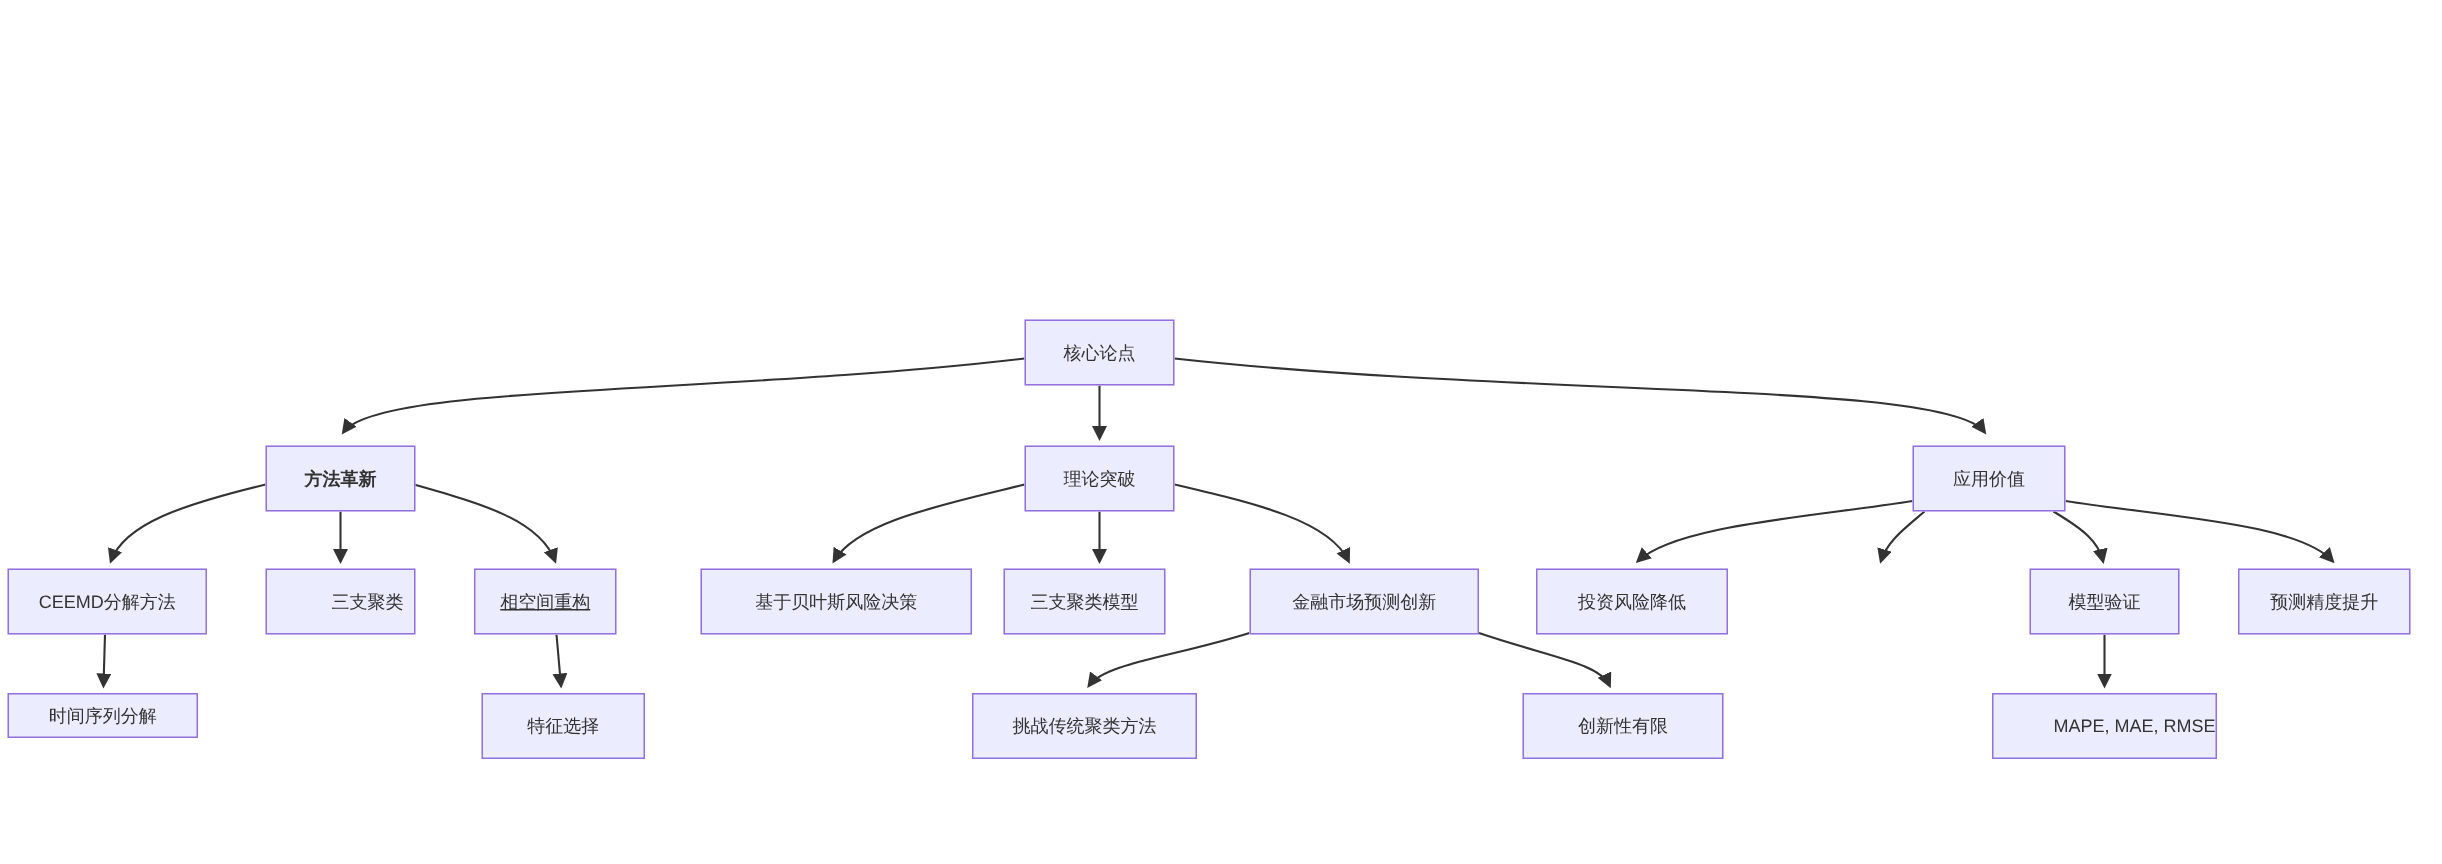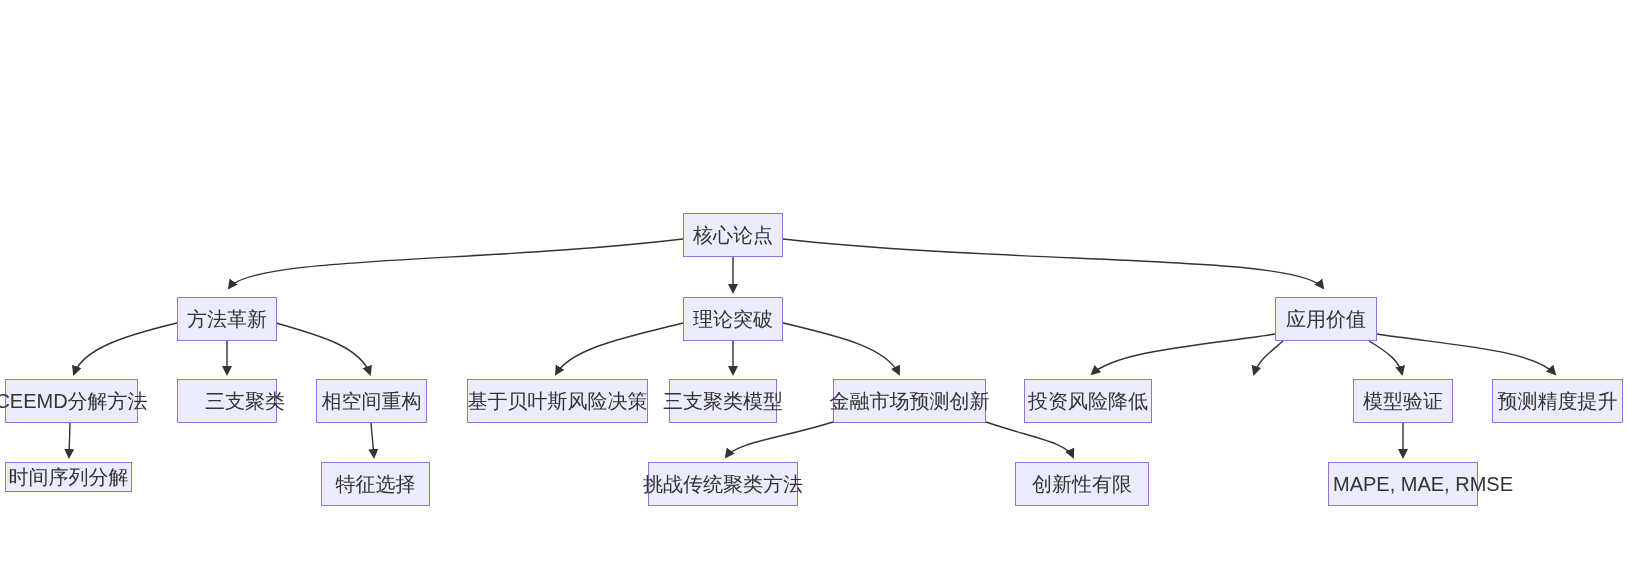--- a/index.html
+++ b/index.html
@@ -28,21 +28,21 @@
     stroke-width:1.4;
   }
   .node{
     position:absolute;
     background:var(--node-fill);
     border:1px solid var(--node-border);
     color:var(--text);
     display:flex;
     align-items:center;
     justify-content:center;
-    font-size:20px;
+    font-size:12px;
     line-height:1;
     white-space:nowrap;
   }
 </style>
 </head>
 <body>
 
 <div class="canvas">
 
   <svg class="edges" width="1628" height="576" viewBox="0 0 1628 576" xmlns="http://www.w3.org/2000/svg">
@@ -66,33 +66,33 @@
     <path class="edge" d="M986,422 C1033,438 1066,442 1073,457" marker-end="url(#arrow)"></path>
     <path class="edge" d="M1275,334 C1206,345 1118,350 1092,374" marker-end="url(#arrow)"></path>
     <path class="edge" d="M1283,341 C1269,353 1258,361 1254,374" marker-end="url(#arrow)"></path>
     <path class="edge" d="M1369,341 C1389,353 1399,361 1402,374" marker-end="url(#arrow)"></path>
     <path class="edge" d="M1377,334 C1448,345 1532,349 1555,374" marker-end="url(#arrow)"></path>
     <path class="edge" d="M1403,423 L1403,457" marker-end="url(#arrow)"></path>
   </svg>
 
   <div class="node" style="left:683px;top:213px;width:100px;height:44px;">核心论点</div>
 
-  <div class="node" style="left:177px;top:297px;width:100px;height:44px;">方法革新</div>
+  <div class="node" style="left:177px;top:297px;width:100px;height:44px;font-weight:bold;">方法革新</div>
   <div class="node" style="left:683px;top:297px;width:100px;height:44px;">理论突破</div>
   <div class="node" style="left:1275px;top:297px;width:102px;height:44px;">应用价值</div>
 
   <div class="node" style="left:5px;top:379px;width:133px;height:44px;">CEEMD分解方法</div>
   <div class="node" style="left:177px;top:379px;width:100px;height:44px;padding-left:36px;">三支聚类</div>
-  <div class="node" style="left:316px;top:379px;width:111px;height:44px;">相空间重构</div>
+  <div class="node" style="left:316px;top:379px;width:95px;height:44px;text-decoration:underline;">相空间重构</div>
   <div class="node" style="left:467px;top:379px;width:181px;height:44px;">基于贝叶斯风险决策</div>
   <div class="node" style="left:669px;top:379px;width:108px;height:44px;">三支聚类模型</div>
   <div class="node" style="left:833px;top:379px;width:153px;height:44px;">金融市场预测创新</div>
   <div class="node" style="left:1024px;top:379px;width:128px;height:44px;">投资风险降低</div>
   <div class="node" style="left:1353px;top:379px;width:100px;height:44px;">模型验证</div>
-  <div class="node" style="left:1492px;top:379px;width:131px;height:44px;">预测精度提升</div>
+  <div class="node" style="left:1492px;top:379px;width:115px;height:44px;">预测精度提升</div>
 
   <div class="node" style="left:5px;top:462px;width:127px;height:30px;">时间序列分解</div>
   <div class="node" style="left:321px;top:462px;width:109px;height:44px;">特征选择</div>
   <div class="node" style="left:648px;top:462px;width:150px;height:44px;">挑战传统聚类方法</div>
   <div class="node" style="left:1015px;top:462px;width:134px;height:44px;">创新性有限</div>
   <div class="node" style="left:1328px;top:462px;width:150px;height:44px;padding-left:40px;">MAPE, MAE, RMSE</div>
 
 </div>
 
 </body></html>

